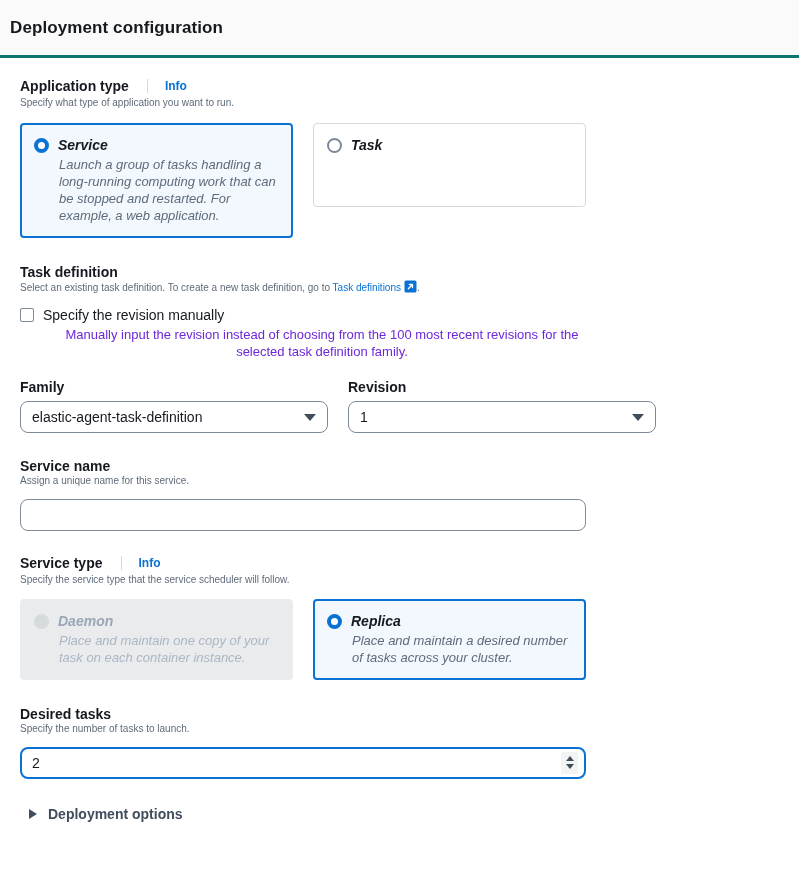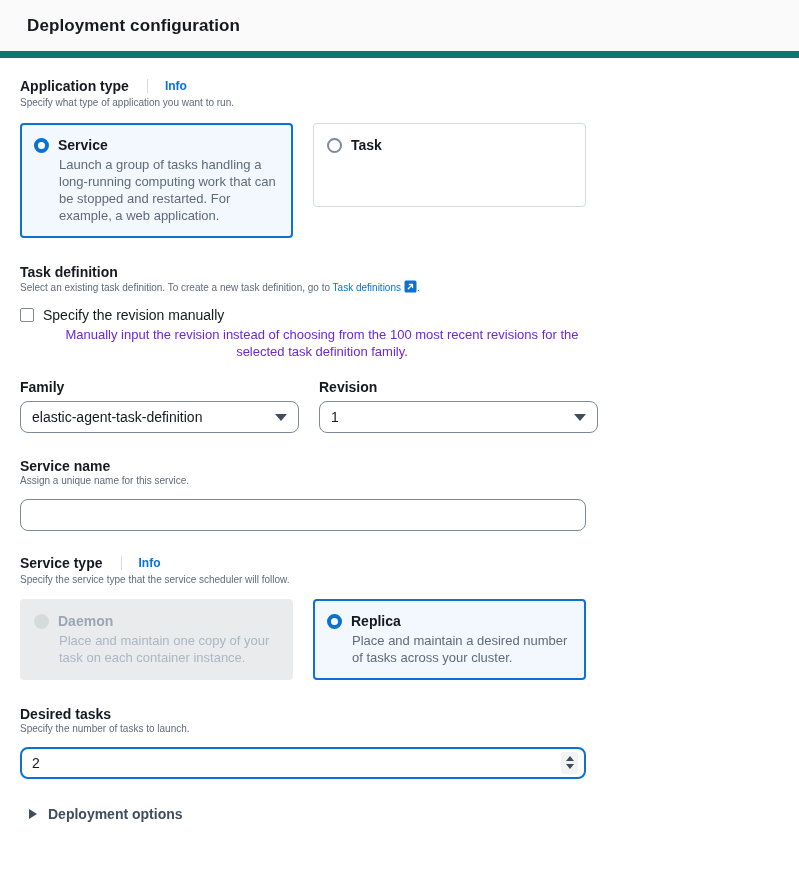--- a/index.html
+++ b/index.html
@@ -12,24 +12,24 @@
     background: #ffffff;
     font-family: "Liberation Sans", sans-serif;
     color: #16191f;
     overflow: hidden;
   }
 
   
   .panel-header {
     height: 58px;
     background: #fafafa;
-    border-bottom: 7px solid #0f766e;
-    display: flex;
-    align-items: center;
-    padding-left: 27px;
+    border-bottom: 3px solid #0f766e;
+    display: flex;
+    align-items: center;
+    padding-left: 10px;
     box-sizing: border-box;
   }
   .panel-title {
     font-size: 17px;
     font-weight: bold;
     color: #16191f;
     letter-spacing: 0.1px;
   }
 
   
@@ -85,20 +85,21 @@
     display: flex;
     gap: 20px;
   }
   .tile {
     width: 273px;
     box-sizing: border-box;
     border: 1px solid #d5dbdb;
     border-radius: 4px;
     background: #ffffff;
     padding: 13px 14px 13px 13px;
+    font-style: italic;
   }
   .tile.selected {
     border: 2px solid #0972d3;
     background: #f2f8fd;
     padding: 12px 13px 12px 12px;
   }
   .tile.disabled {
     background: #e9ebed;
     border-color: #e9ebed;
   }
@@ -178,21 +179,21 @@
     gap: 20px;
   }
   .col-label {
     font-size: 14px;
     font-weight: bold;
     color: #16191f;
     margin-bottom: 6px;
     display: block;
   }
   .select {
-    width: 279px;
+    width: 308px;
     height: 32px;
     box-sizing: border-box;
     border: 1px solid #7d8998;
     border-radius: 8px;
     background: #ffffff;
     display: flex;
     align-items: center;
     padding: 0 10px 0 11px;
     font-size: 14px;
     color: #16191f;

